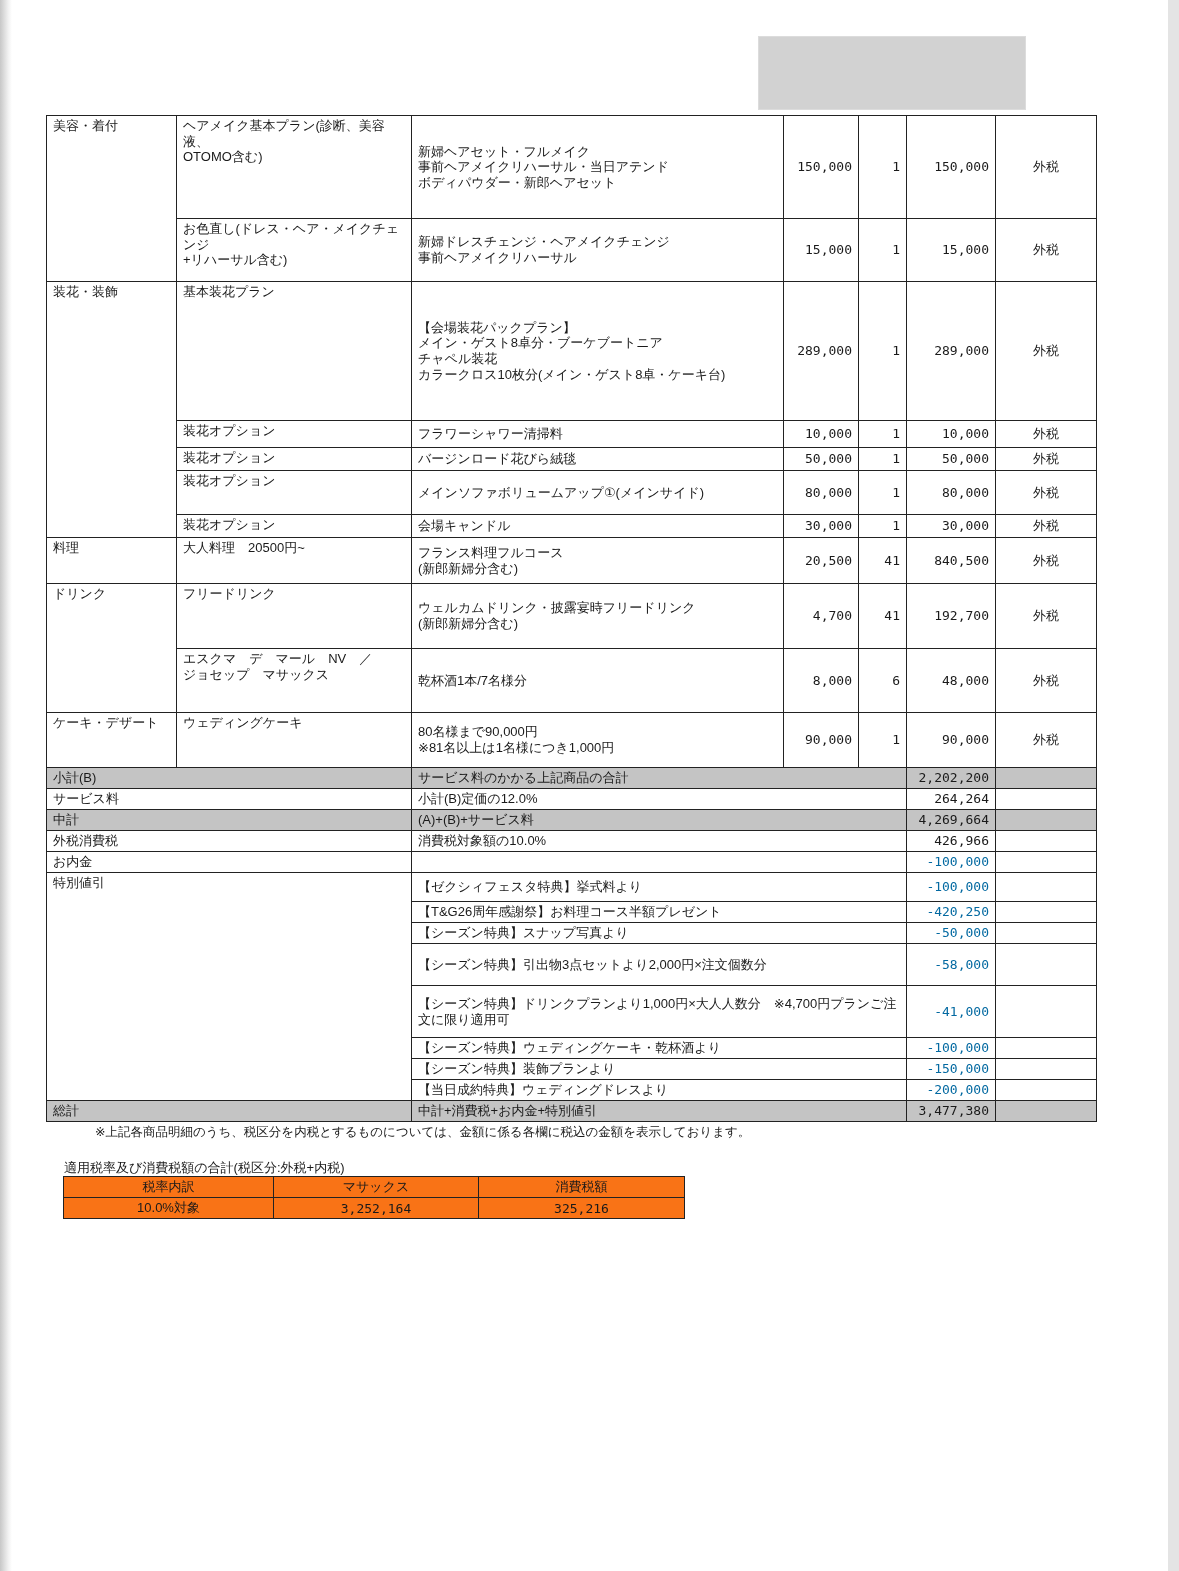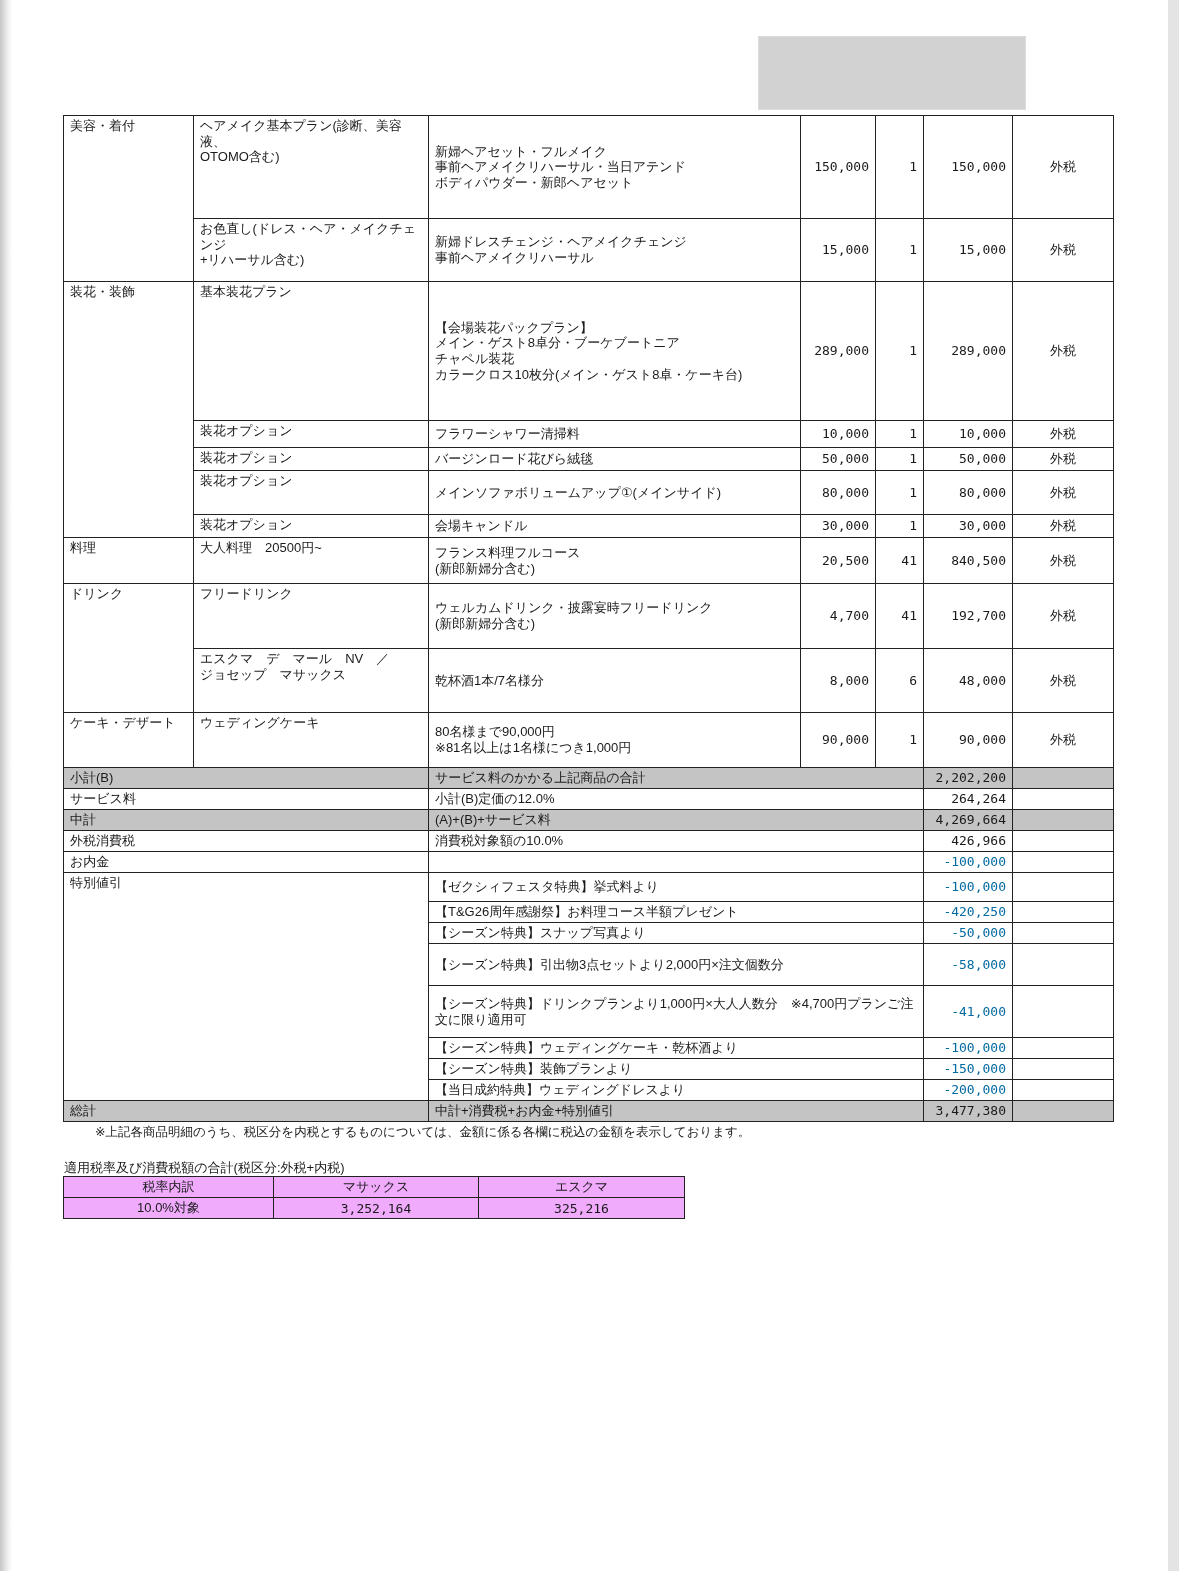--- a/index.html
+++ b/index.html
@@ -15,39 +15,39 @@
   }
   .edge-right {
     position:absolute; right:0; top:0; width:11px; height:100%;
     background:#e4e4e4;
   }
   #redaction {
     position:absolute; left:758px; top:36px; width:268px; height:74px;
     background:#d2d2d2; border:1px solid #dcdcdc;
   }
   table { border-collapse:collapse; table-layout:fixed; }
-  #main-table { position:absolute; left:63px; top:115px; width:1050px; }
+  #main-table { position:absolute; left:46px; top:115px; width:1050px; }
   #main-table td {
     border:1px solid #222; padding:2px 6px; font-size:13px; line-height:1.2;
     overflow:hidden;
   }
   .cat   { vertical-align:top; white-space:pre-line; }
   .plan  { vertical-align:top; white-space:pre-line; }
   .desc  { vertical-align:middle; white-space:pre-line; }
   .num   { text-align:right; vertical-align:middle;
            font-family:"DejaVu Sans Mono","Liberation Mono",monospace; font-size:13px; }
   .tax   { text-align:center; vertical-align:middle; }
   .gray  { background:#c4c4c4; }
   .neg   { color:#0369a1; }
   .sum-label { vertical-align:top; white-space:pre-line; }
   #note { position:absolute; left:95px; top:1124px; font-size:12.5px; color:#1a1a1a; }
   #tax-title { position:absolute; left:64px; top:1159px; font-size:13px; }
   #tax-table { position:absolute; left:63px; top:1176px; width:621px; }
   #tax-table td {
-    border:1px solid #222; background:#f0abfc; text-align:center;
+    border:1px solid #222; background:#f97316; text-align:center;
     font-size:13px; height:21px; padding:1px 4px;
   }
   #tax-table .num { text-align:center; }
 </style>
 </head>
 <body>
 
 <div id="doc">
   <div class="edge-left"></div>
   <div class="edge-right"></div>
@@ -257,21 +257,21 @@
   <table id="tax-table">
     <colgroup>
       <col style="width:210px">
         <col style="width:205px">
         <col style="width:206px">
     </colgroup>
     <tbody>
       <tr>
         <td>税率内訳</td>
         <td>マサックス</td>
-        <td>エスクマ</td>
+        <td>消費税額</td>
       </tr>
       <tr>
         <td>10.0%対象</td>
         <td class="num">3,252,164</td>
         <td class="num">325,216</td>
       </tr>
     </tbody>
   </table>
 </div>
 

